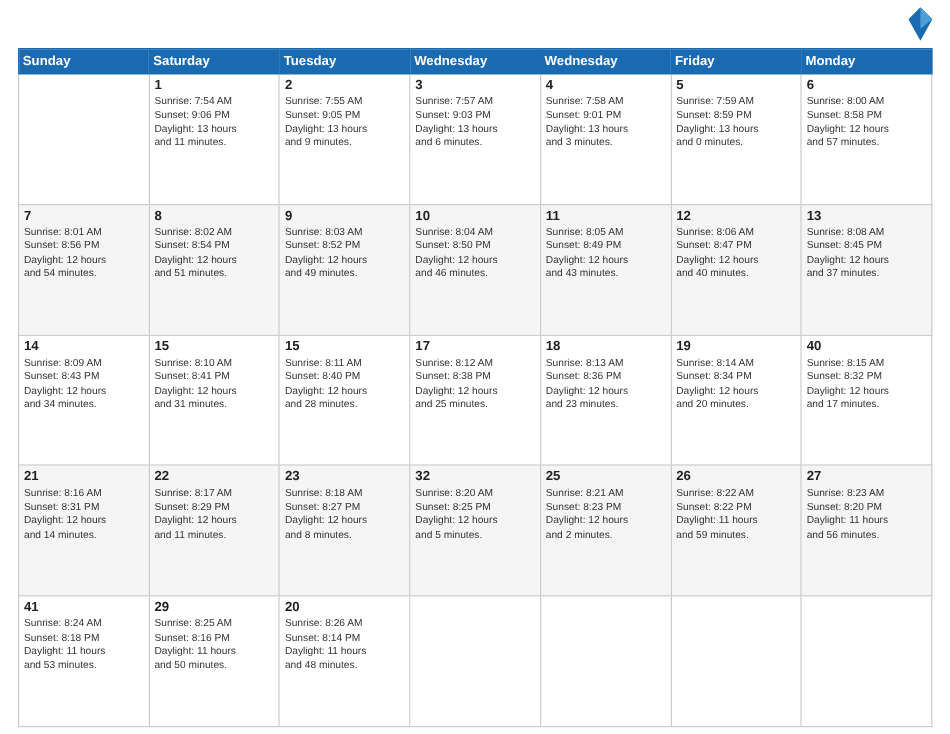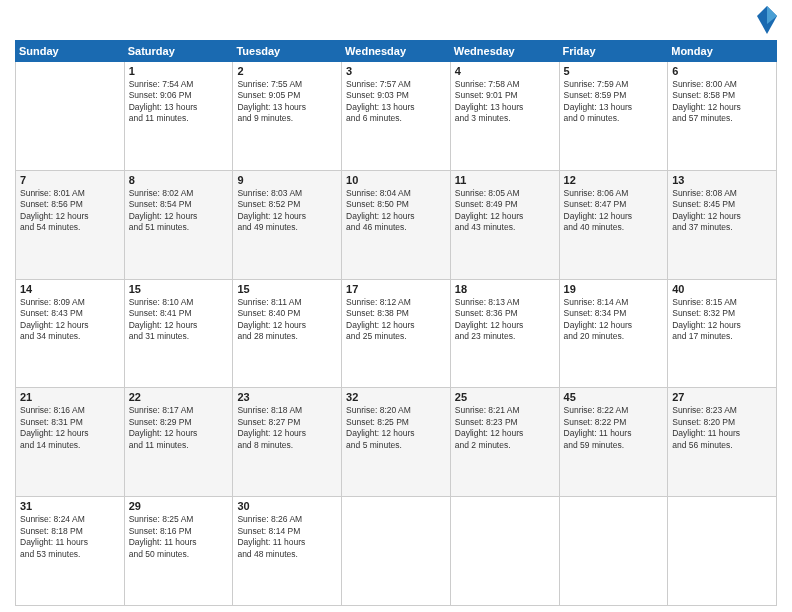--- a/index.html
+++ b/index.html
@@ -240,39 +240,39 @@
           </td>
           <td>
             <span class="day-num">32</span>
             <div class="day-info">Sunrise: 8:20 AM<br>Sunset: 8:25 PM<br>Daylight: 12 hours<br>and 5 minutes.</div>
           </td>
           <td>
             <span class="day-num">25</span>
             <div class="day-info">Sunrise: 8:21 AM<br>Sunset: 8:23 PM<br>Daylight: 12 hours<br>and 2 minutes.</div>
           </td>
           <td>
-            <span class="day-num">45</span>
+            <span class="day-num">26</span>
             <div class="day-info">Sunrise: 8:22 AM<br>Sunset: 8:22 PM<br>Daylight: 11 hours<br>and 59 minutes.</div>
           </td>
           <td>
             <span class="day-num">27</span>
             <div class="day-info">Sunrise: 8:23 AM<br>Sunset: 8:20 PM<br>Daylight: 11 hours<br>and 56 minutes.</div>
           </td>
         </tr>
         <tr>
           <td>
-            <span class="day-num">31</span>
+            <span class="day-num">41</span>
             <div class="day-info">Sunrise: 8:24 AM<br>Sunset: 8:18 PM<br>Daylight: 11 hours<br>and 53 minutes.</div>
           </td>
           <td>
             <span class="day-num">29</span>
             <div class="day-info">Sunrise: 8:25 AM<br>Sunset: 8:16 PM<br>Daylight: 11 hours<br>and 50 minutes.</div>
           </td>
           <td>
-            <span class="day-num">30</span>
+            <span class="day-num">20</span>
             <div class="day-info">Sunrise: 8:26 AM<br>Sunset: 8:14 PM<br>Daylight: 11 hours<br>and 48 minutes.</div>
           </td>
           <td class="empty"></td>
           <td class="empty"></td>
           <td class="empty"></td>
           <td class="empty"></td>
         </tr>
       </tbody>
   </table>
 </div>

